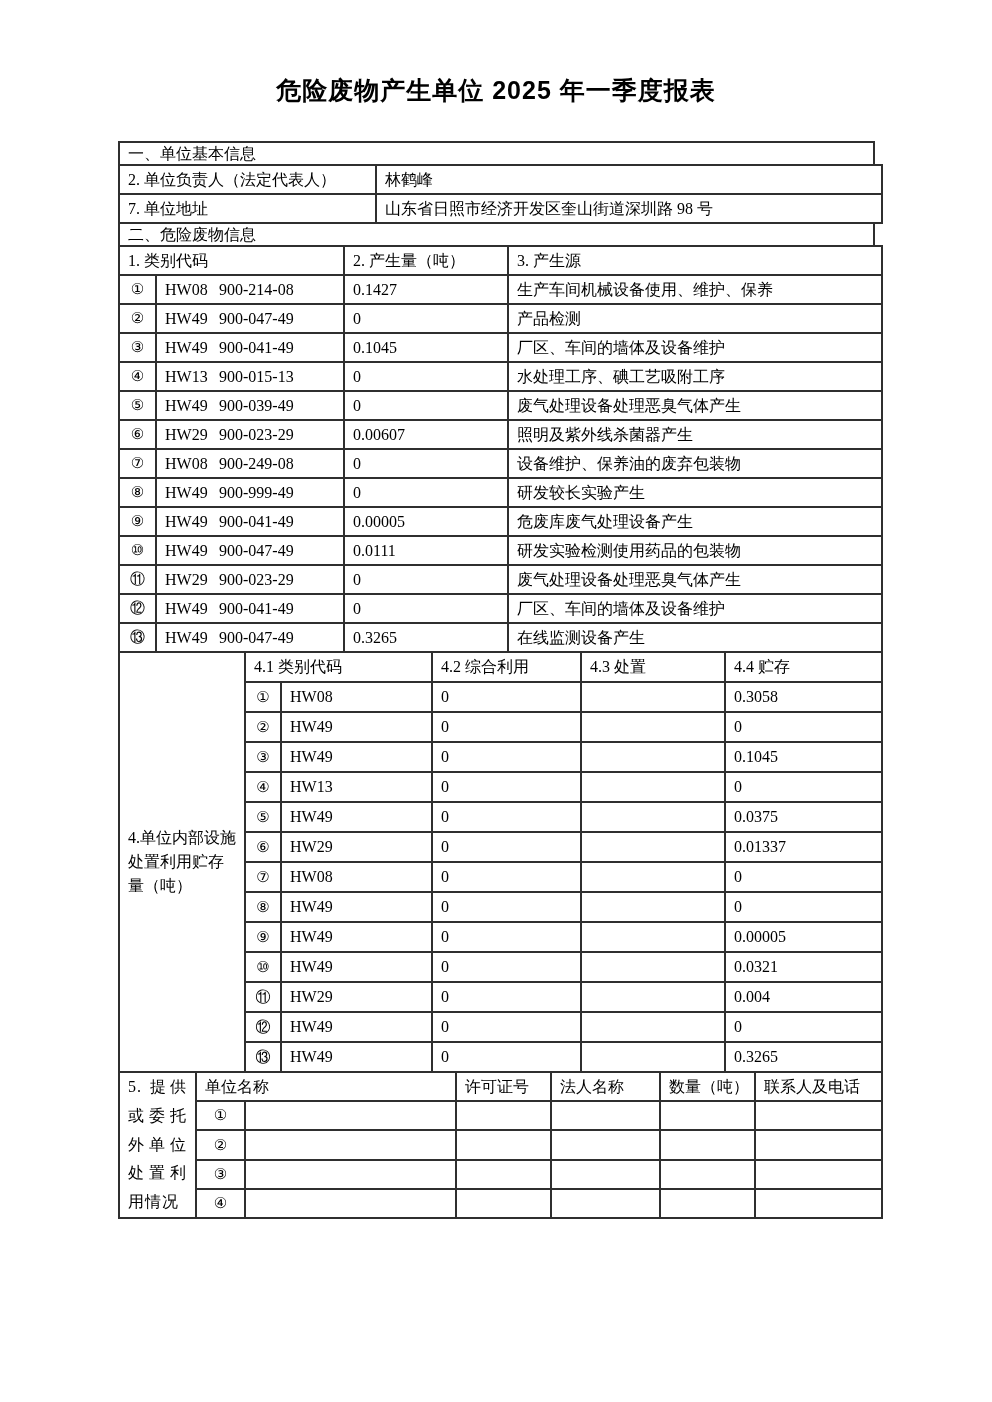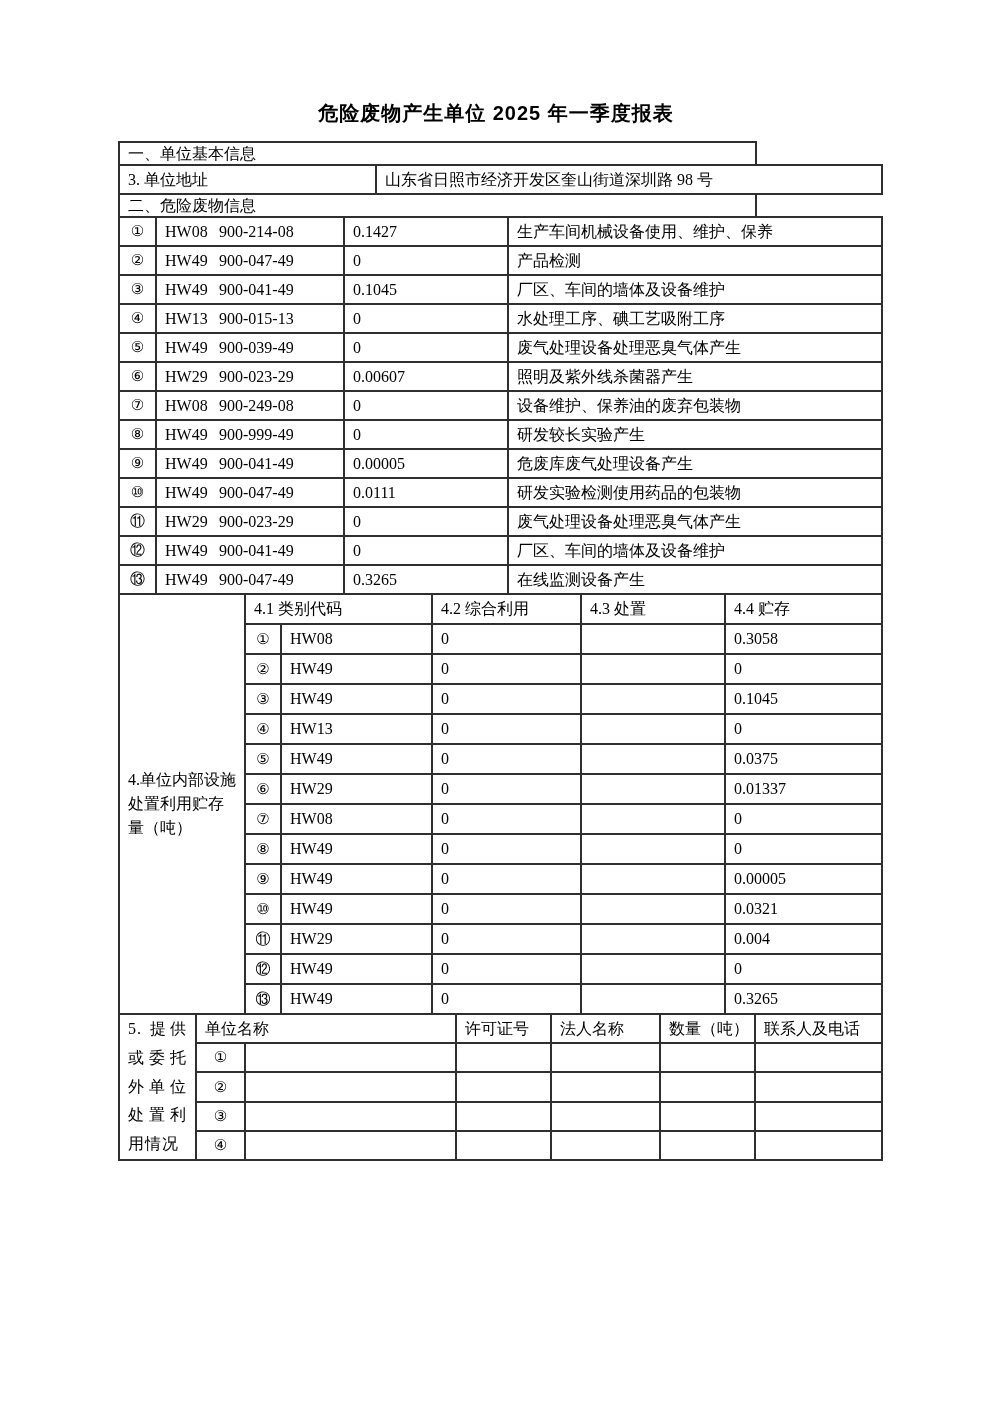--- a/index.html
+++ b/index.html
@@ -1,25 +1,25 @@
 <!DOCTYPE html>
 <html><head>
 <meta charset="utf-8">
 <style>
   html,body{margin:0;padding:0;background:#fff;}
   .page{
     position:relative;width:992px;height:1402px;background:#ffffff;
     font-family:"Liberation Serif","DejaVu Serif",serif;color:#000;
   }
   .title{
-    padding-top:100px;text-align:center;font-size:20px;font-weight:bold;
+    padding-top:74px;text-align:center;font-size:25px;font-weight:bold;
     letter-spacing:1px;font-family:"Liberation Sans","DejaVu Sans",sans-serif;
   }
   .tables{position:absolute;left:118px;top:141px;width:763px;}
-  table{border-collapse:collapse;table-layout:fixed;width:639px;margin-top:-2px;}
+  table{border-collapse:collapse;table-layout:fixed;width:757px;margin-top:-2px;}
   table.first{margin-top:0;}
   td{
     border:2px solid #2f2f2f;font-size:16px;padding:0 8px;height:27px;
     vertical-align:middle;overflow:hidden;white-space:nowrap;line-height:1.25;
   }
   tr.sec td{height:21px;}
   td.no{text-align:center;padding:0;font-size:15px;}
   .hw{display:inline-block;min-width:54px;}
   .t7 td{height:28px;}
   .lbl-tall{white-space:normal;line-height:1.5;margin-top:25px;}
@@ -41,35 +41,53 @@
     </tbody>
       </table>
 
     <table>
       <colgroup>
           <col style="width:257px">
           <col style="width:506px">
         </colgroup>
       <tbody>
       <tr>
-        <td>3. 单位地址</td>
+        <td>2. 单位负责人（法定代表人）</td>
+        <td>林鹤峰</td>
+      </tr>
+      <tr>
+        <td>7. 单位地址</td>
         <td>山东省日照市经济开发区奎山街道深圳路 98 号</td>
       </tr>
     </tbody>
       </table>
 
 
     <table>
       <tbody>
           <tr class="sec">
         <td>二、危险废物信息</td>
       </tr>
     </tbody>
       </table>
 
+    <table>
+      <colgroup>
+          <col style="width:225px">
+          <col style="width:164px">
+          <col style="width:374px">
+        </colgroup>
+      <tbody>
+          <tr>
+        <td>1. 类别代码</td>
+        <td>2. 产生量（吨）</td>
+        <td>3. 产生源</td>
+      </tr>
+    </tbody>
+      </table>
 
     <table>
       <colgroup>
           <col style="width:37px">
           <col style="width:188px">
           <col style="width:164px">
           <col style="width:374px">
         </colgroup>
       <tbody>
           <tr>

